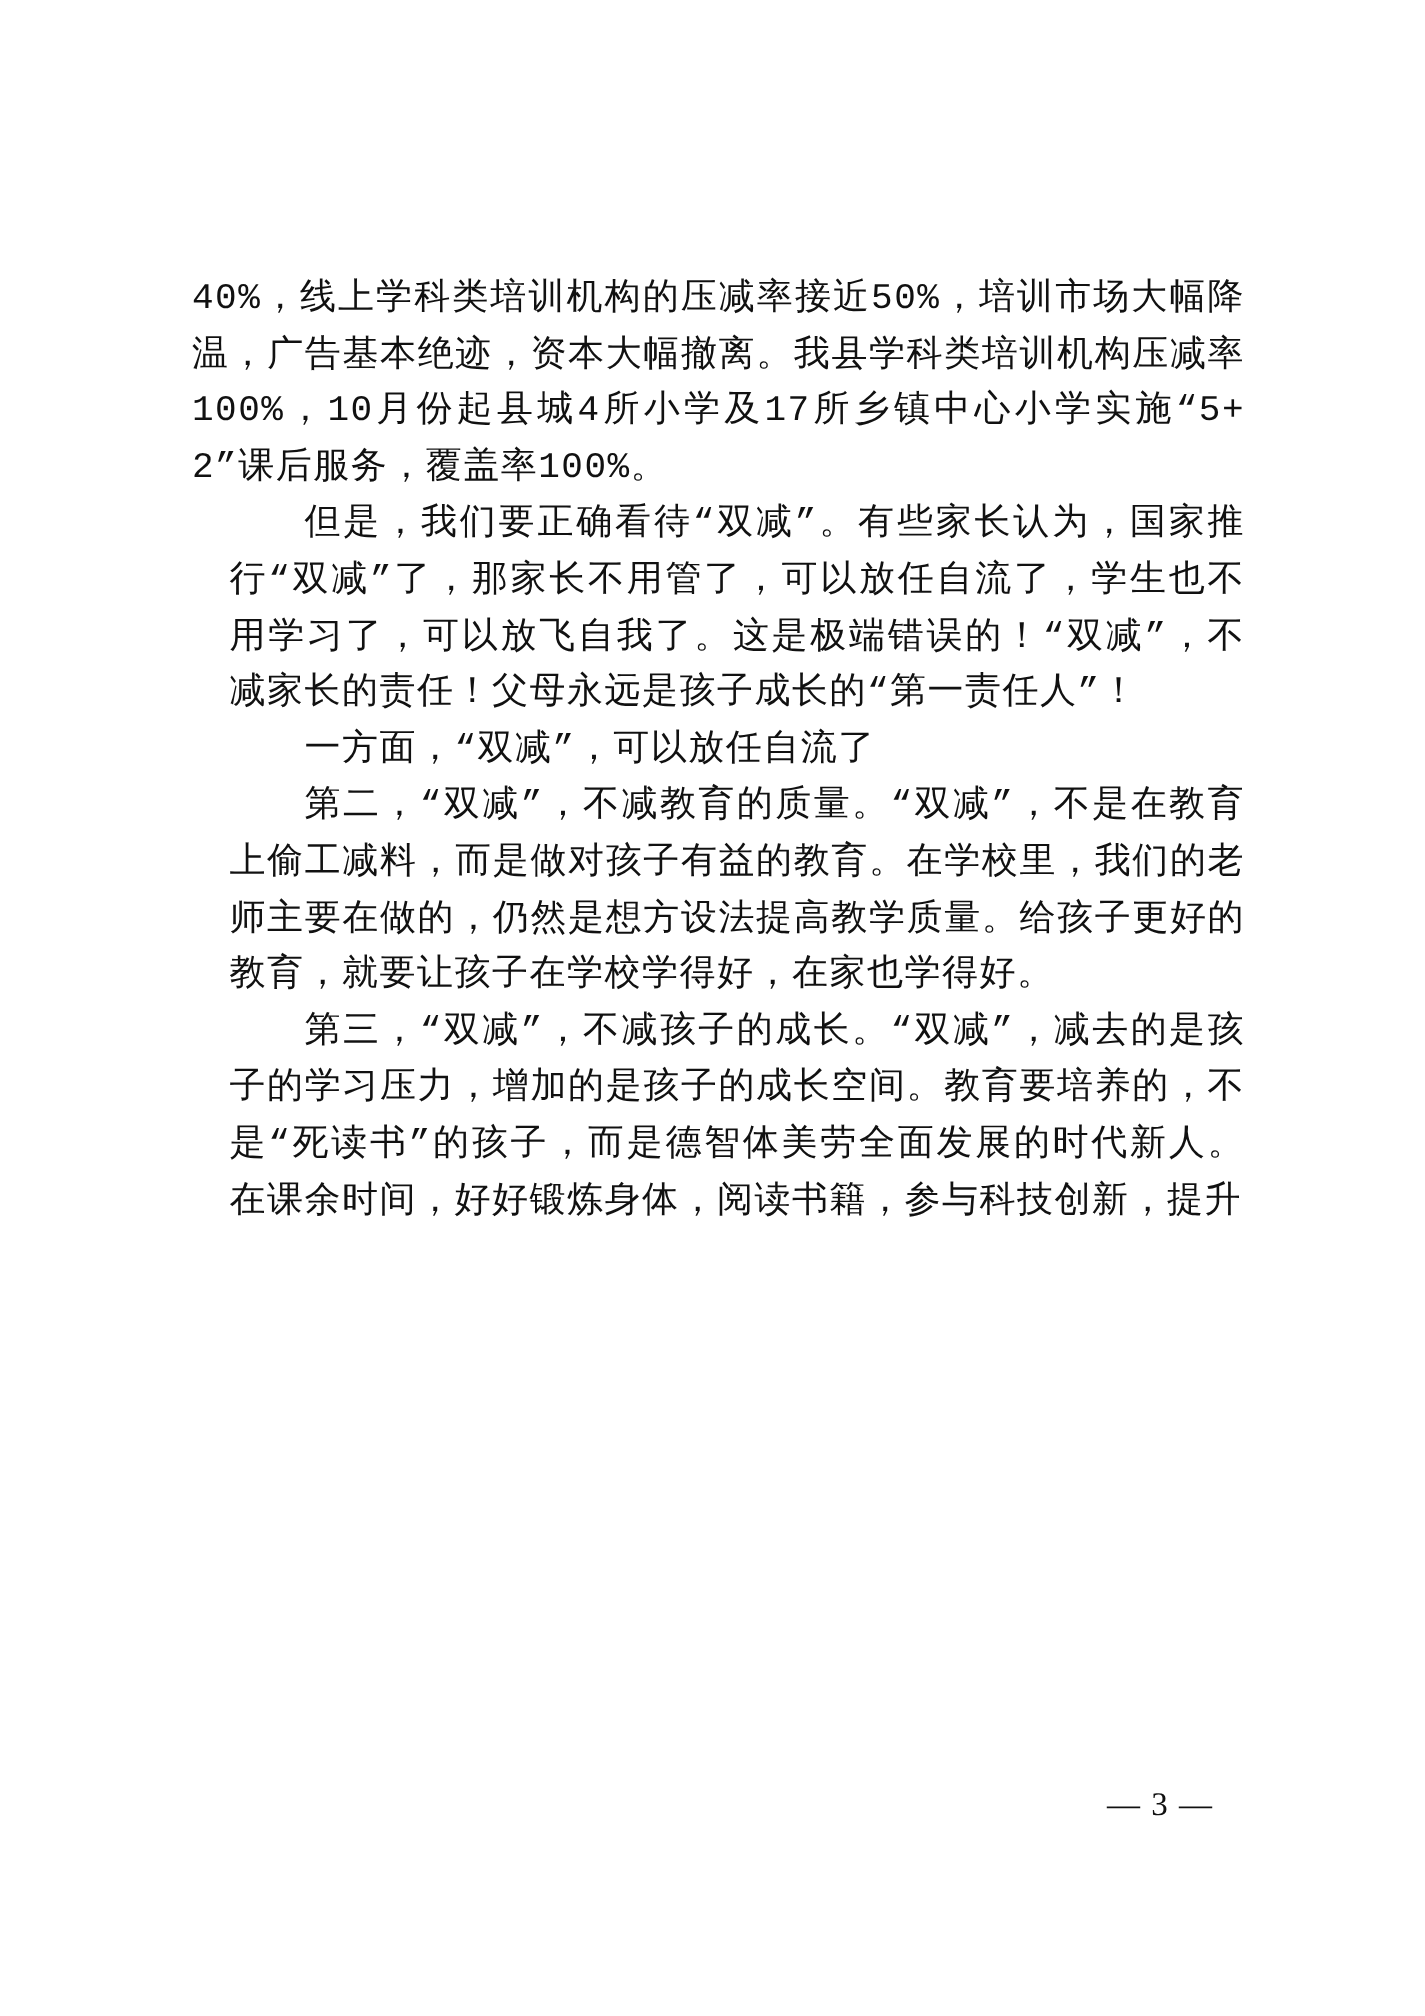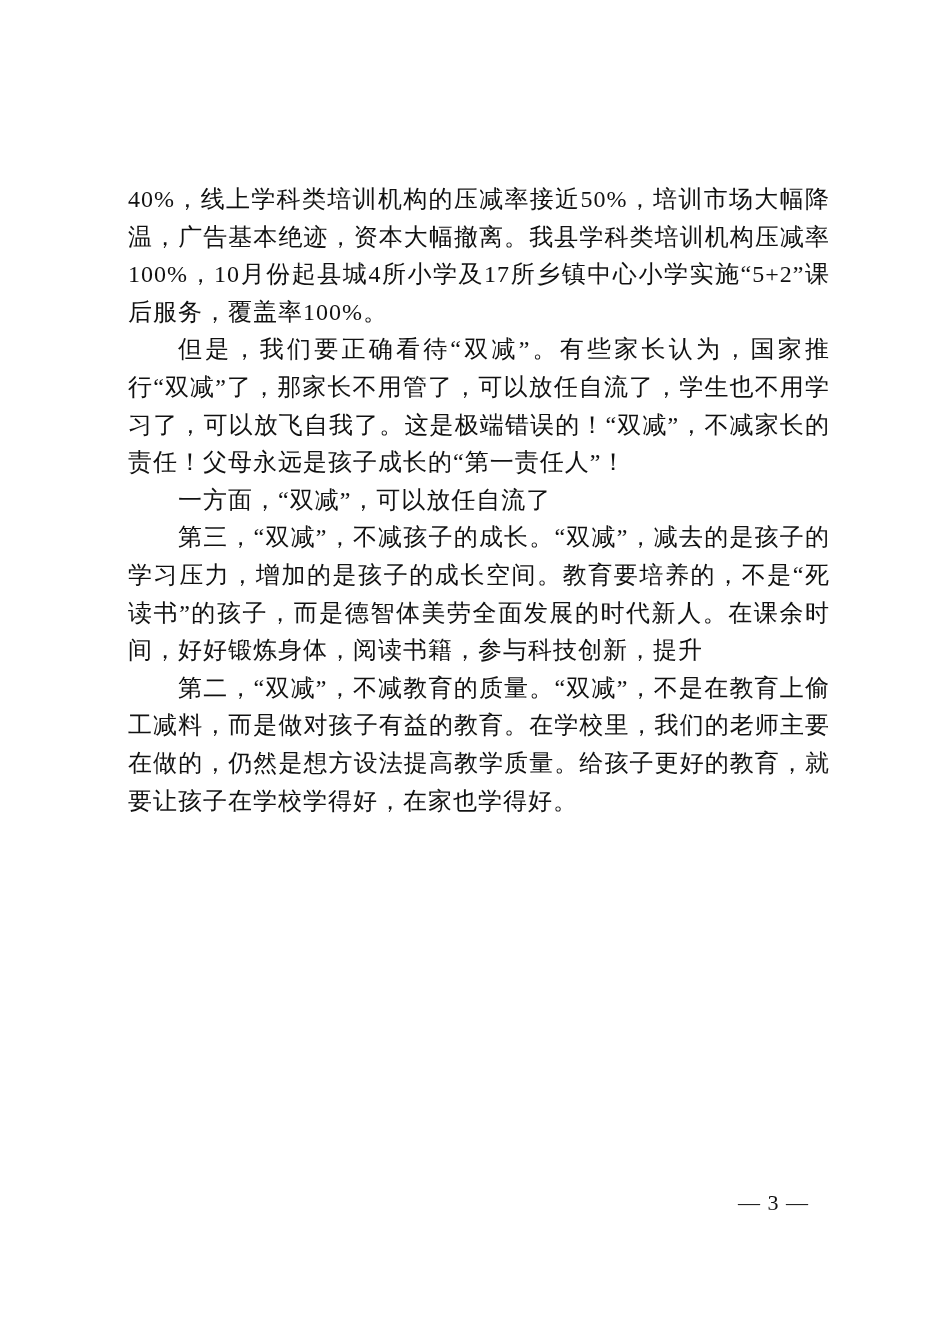--- a/index.html
+++ b/index.html
@@ -2,47 +2,47 @@
 <html><head>
 <meta charset="utf-8">
 <style>
   html, body { margin: 0; padding: 0; background: #ffffff; }
   body { width: 950px; height: 1344px; position: relative; overflow: hidden; }
   .page {
     position: absolute;
     left: 128px;
     top: 181px;
     width: 702px;
-    font-family: Liberation Serif, serif;
+    font-family: Liberation Mono, monospace;
     font-size: 24px;
     line-height: 37.6px;
     color: #111111;
   }
   .para {
     margin: 0;
     text-align: justify;
     text-align-last: left;
     letter-spacing: 1px;
     word-break: break-all;
   }
-  .para.indent { text-indent: 50px; }
+  .para.indent { text-indent: 50px; margin-left: 25px; }
   .page-number {
     position: absolute;
     left: 738px;
     top: 1190px;
     font-family: "Liberation Serif", "DejaVu Serif", serif;
     font-size: 22px;
     color: #111111;
     letter-spacing: 1px;
   }
 </style>
 </head>
 <body>
 
 <div class="page">
   <p class="para">40%，线上学科类培训机构的压减率接近50%，培训市场大幅降温，广告基本绝迹，资本大幅撤离。我县学科类培训机构压减率100%，10月份起县城4所小学及17所乡镇中心小学实施“5+2”课后服务，覆盖率100%。</p>
   <p class="para indent">但是，我们要正确看待“双减”。有些家长认为，国家推行“双减”了，那家长不用管了，可以放任自流了，学生也不用学习了，可以放飞自我了。这是极端错误的！“双减”，不减家长的责任！父母永远是孩子成长的“第一责任人”！</p>
   <p class="para indent">一方面，“双减”，可以放任自流了</p>
+  <p class="para indent">第二，“双减”，不减教育的质量。“双减”，不是在教育上偷工减料，而是做对孩子有益的教育。在学校里，我们的老师主要在做的，仍然是想方设法提高教学质量。给孩子更好的教育，就要让孩子在学校学得好，在家也学得好。</p>
   <p class="para indent">第三，“双减”，不减孩子的成长。“双减”，减去的是孩子的学习压力，增加的是孩子的成长空间。教育要培养的，不是“死读书”的孩子，而是德智体美劳全面发展的时代新人。在课余时间，好好锻炼身体，阅读书籍，参与科技创新，提升</p>
-  <p class="para indent">第二，“双减”，不减教育的质量。“双减”，不是在教育上偷工减料，而是做对孩子有益的教育。在学校里，我们的老师主要在做的，仍然是想方设法提高教学质量。给孩子更好的教育，就要让孩子在学校学得好，在家也学得好。</p>
 </div>
 
 <div class="page-number">— 3 —</div>
 
 </body></html>

